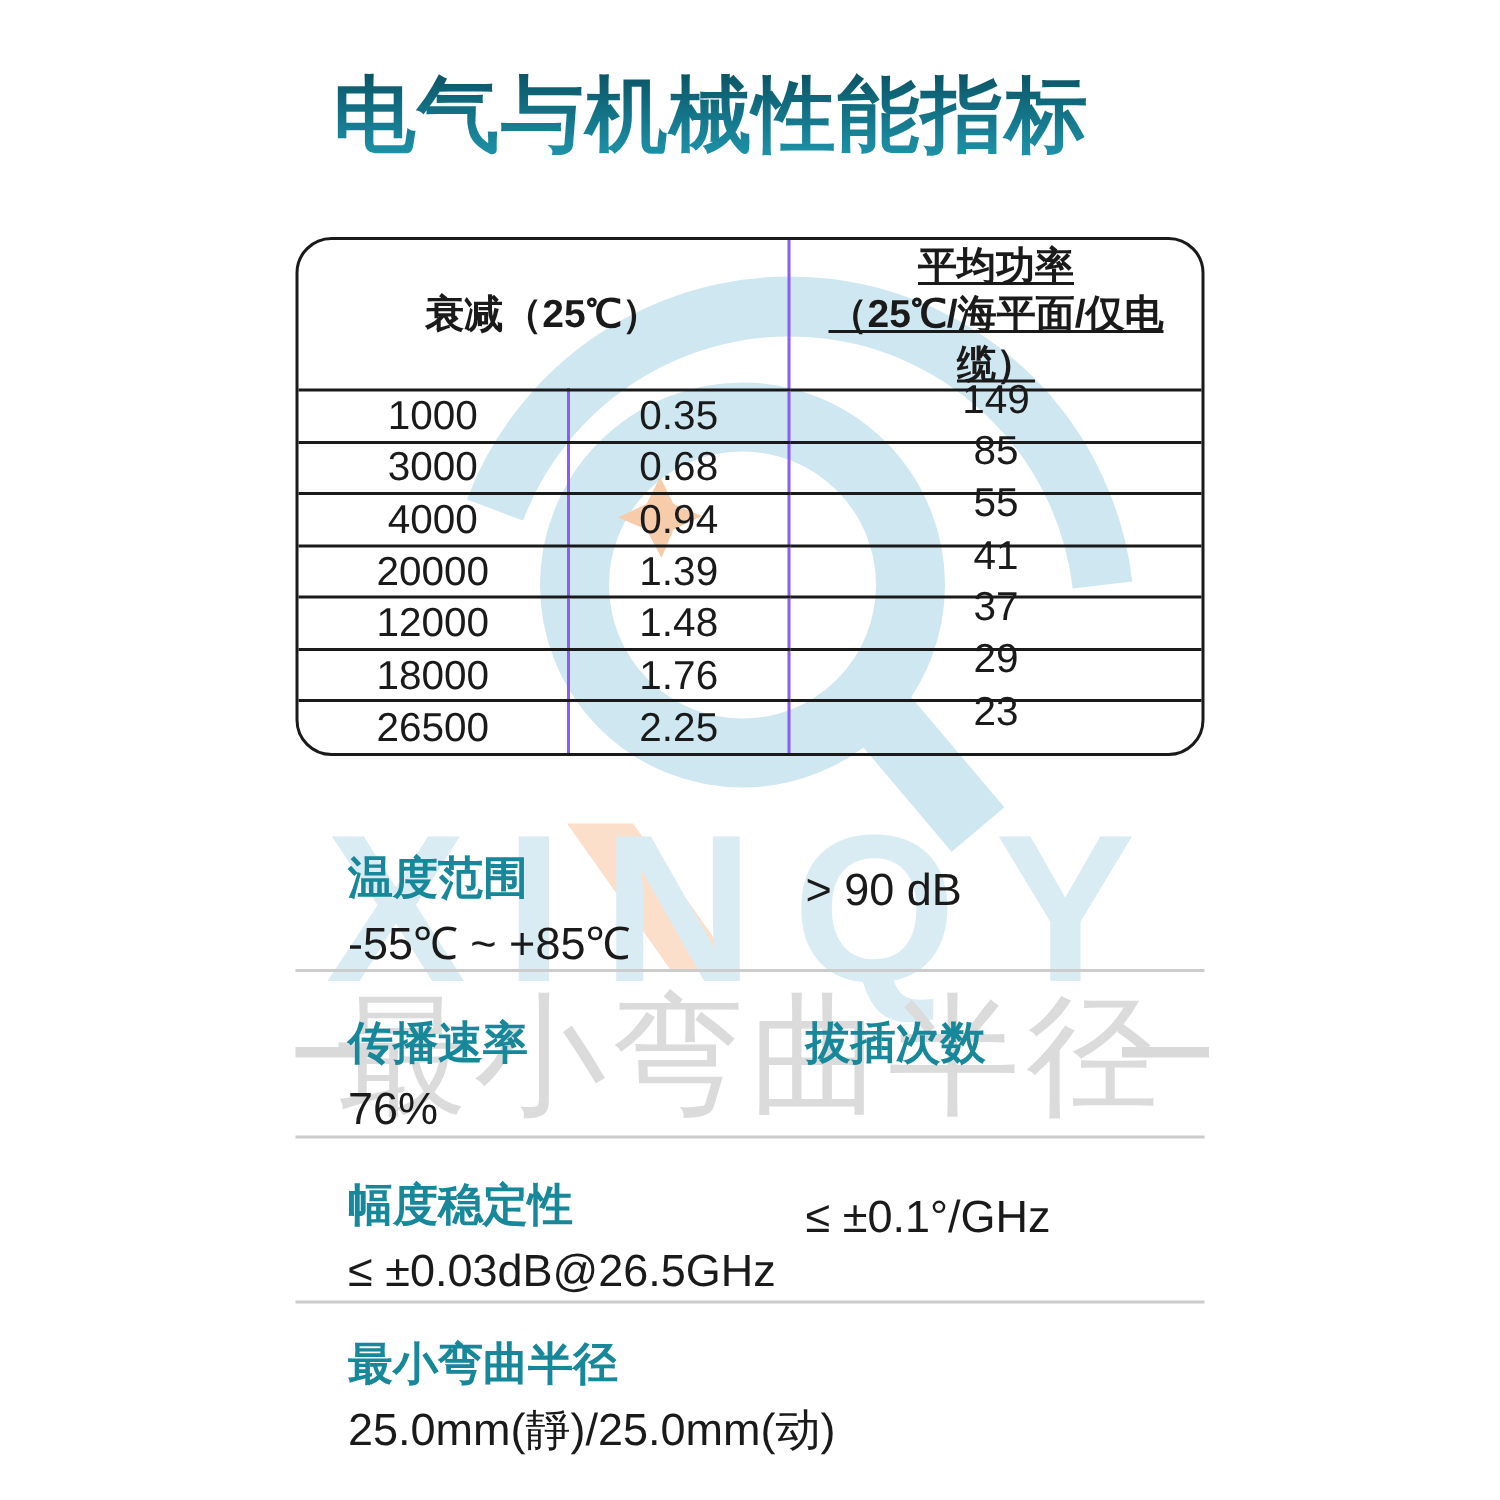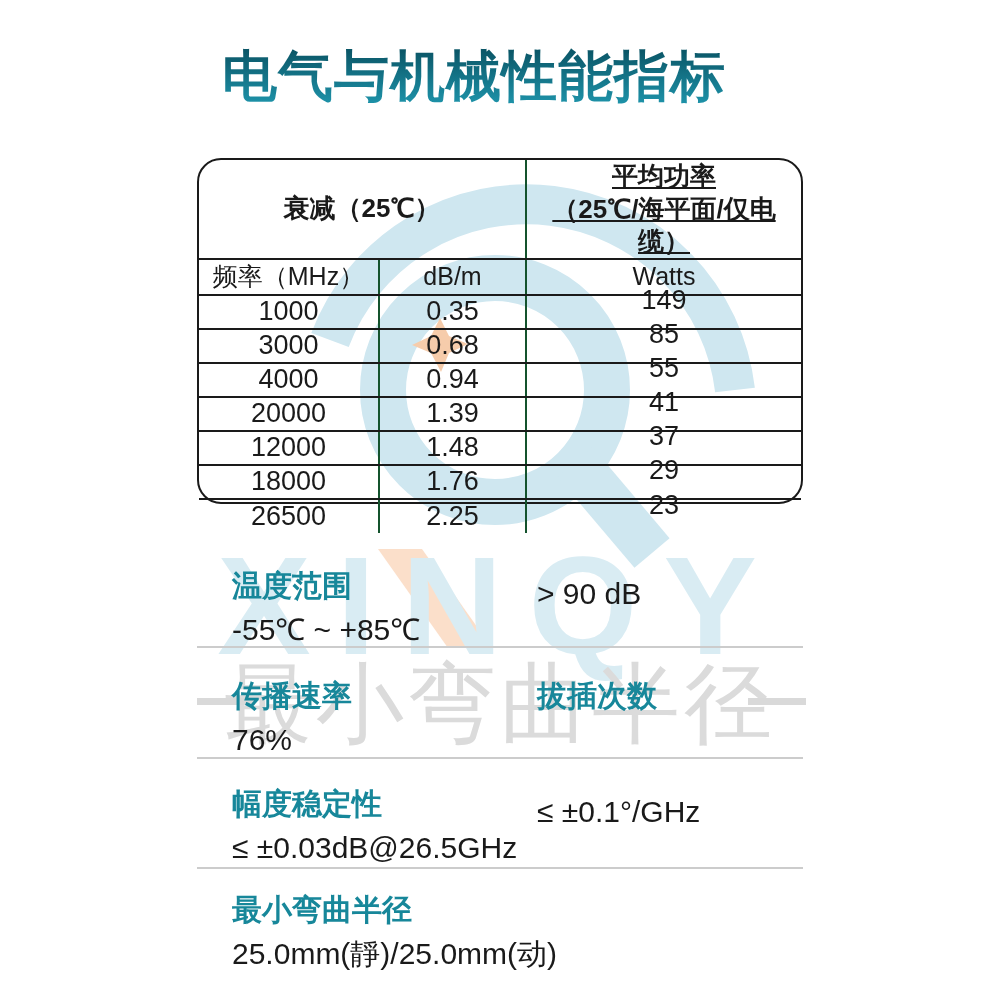--- a/index.html
+++ b/index.html
@@ -58,21 +58,21 @@
     border: 2px solid #1a1a1a; border-radius: 24px;
   }
   .spec-table table {
     width: 100%; height: 100%;
     border-collapse: collapse; table-layout: fixed;
   }
   .spec-table td {
     padding: 0; text-align: center; vertical-align: middle;
     color: #1a1a1a;
   }
-  .spec-table .br { border-right: 2px solid #14532d; }
+  .spec-table .br { border-right: 2px solid #8b5cf6; }
   .spec-table .bb { border-bottom: 2px solid #1a1a1a; }
   tr.h1 { height: 70px; }
   tr.h1 td { font-size: 26px; font-weight: bold; }
   tr.h1 .power-cell div { line-height: 1.25; text-decoration: underline; }
   tr.h2 { height: 36px; }
   tr.h2 td { font-size: 25px; font-weight: 400; }
   tr.d { height: 34px; padding-left: 32px; }
   tr.d td { font-size: 27px; }
   .lift { display: inline-block; transform: translateY(-11px); }
 
@@ -122,25 +122,20 @@
           <col>
         </colgroup>
       <tbody>
         <tr class="h1">
           <td colspan="2" class="br bb">衰减（25℃）</td>
           <td class="bb power-cell">
             <div>平均功率</div>
             <div>（25℃/海平面/仅电缆）</div>
           </td>
         </tr>
-        <tr class="h2">
-          <td class="br bb">频率（MHz）</td>
-          <td class="br bb">dB/m</td>
-          <td class="bb">Watts</td>
-        </tr>
         <tr class="d">
           <td class="br bb">1000</td>
           <td class="br bb">0.35</td>
           <td class="bb"><span class="lift">149</span></td>
         </tr>
         <tr class="d">
           <td class="br bb">3000</td>
           <td class="br bb">0.68</td>
           <td class="bb"><span class="lift">85</span></td>
         </tr>

